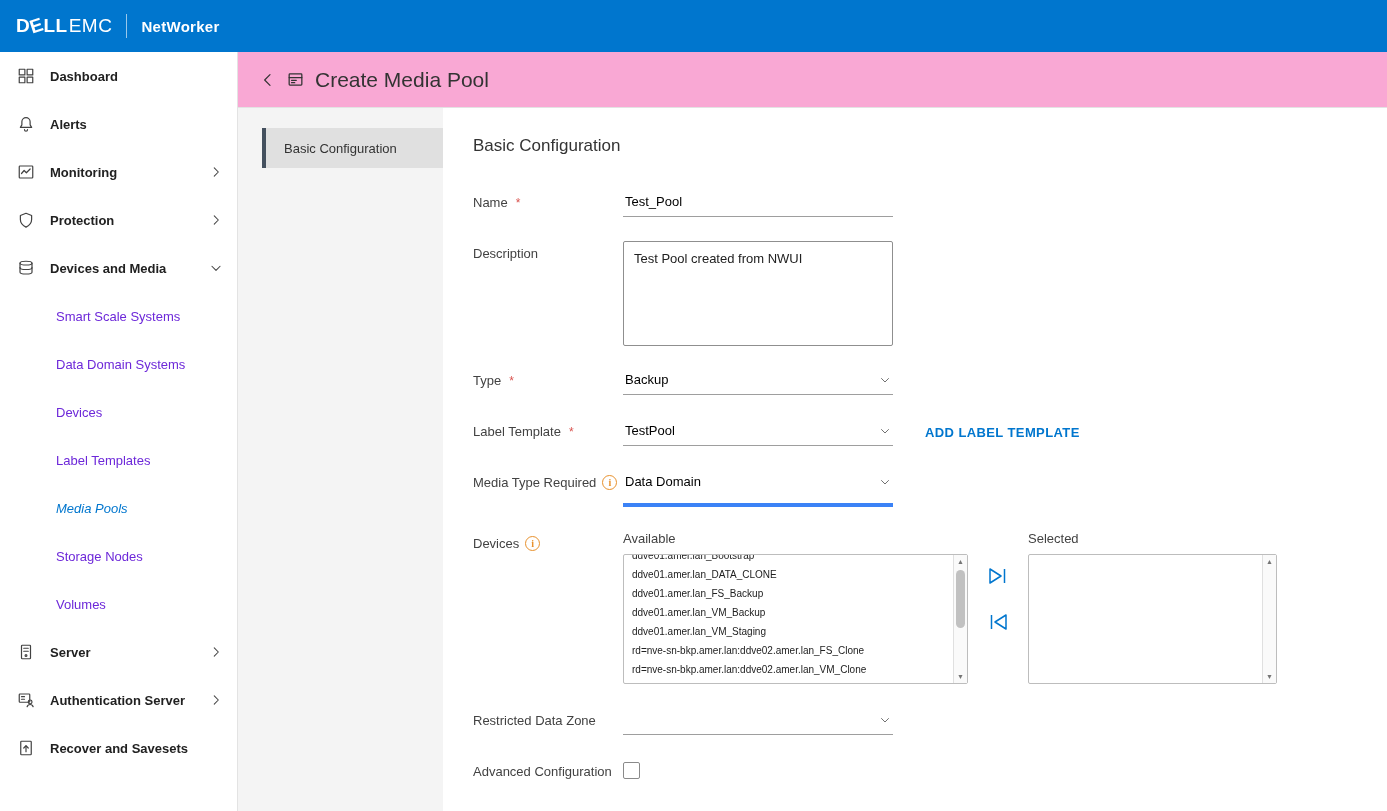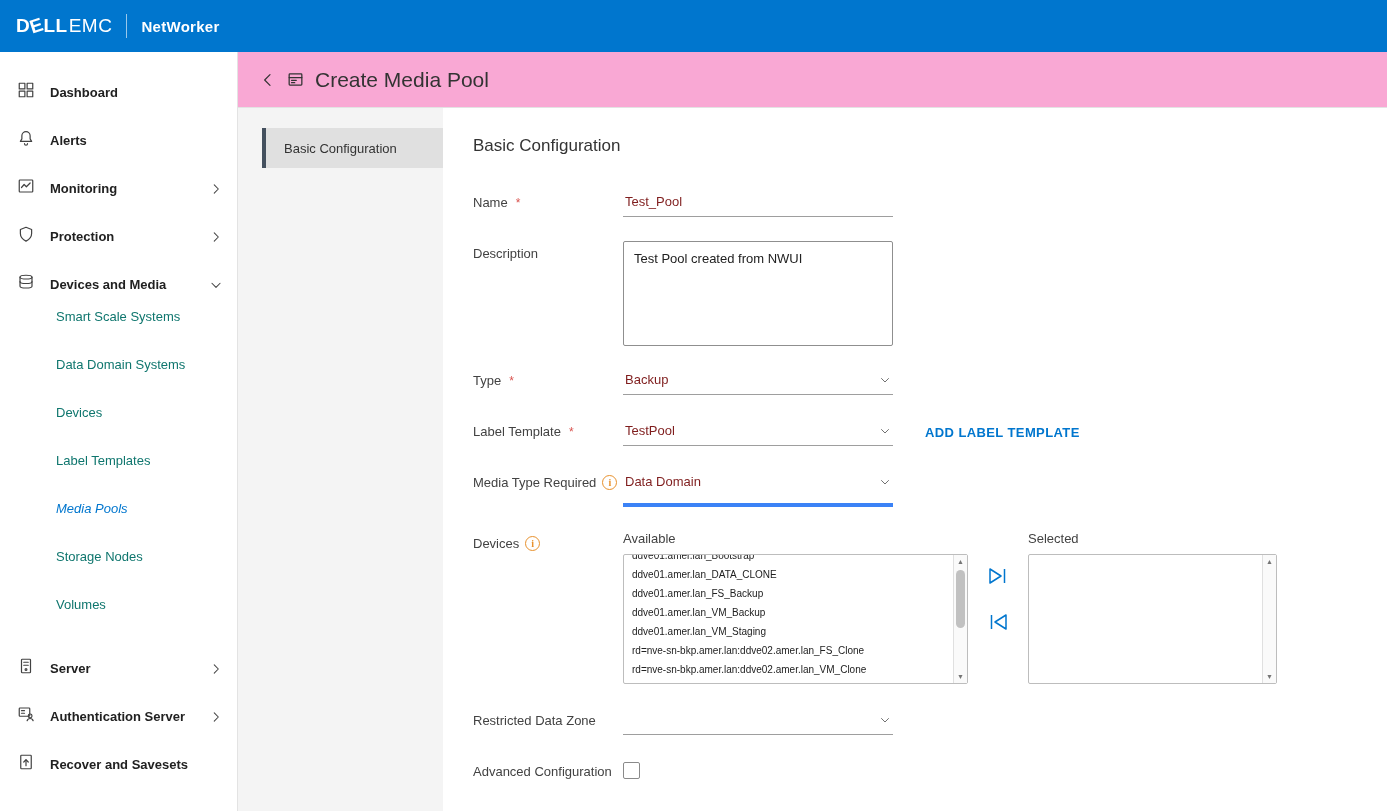--- a/index.html
+++ b/index.html
@@ -14,28 +14,28 @@
   .brand .tilt { display:inline-block; transform:rotate(-18deg); font-weight:bold; }
   .brand .b-emc { font-weight:normal; margin-left:1px; }
   .top-divider { width:1px; height:24px; background:rgba(255,255,255,.6); margin:0 14px; }
   .app-name { font-size:15px; font-weight:bold; letter-spacing:.3px; }
 
   
   .layout { display:flex; height:759px; }
 
   
   .sidebar { width:238px; background:#fff; border-right:1px solid #E3E3E3; overflow:hidden; }
-  .nav-item { height:48px; display:flex; align-items:flex-end; padding:0 14px 0 16px;
+  .nav-item { height:48px; display:flex; align-items:center; padding:0 14px 0 16px;
     cursor:pointer; }
   .nav-item .ico { width:20px; height:20px; margin-right:14px; flex:0 0 20px;
     display:flex; align-items:center; justify-content:center; }
   .nav-item .lbl { font-size:13px; font-weight:bold; color:#212121; }
   .nav-item .chev { margin-left:auto; display:flex; }
   .nav-sub { height:48px; display:flex; align-items:center; padding-left:56px;
-    font-size:13px; color:#0f766e; cursor:pointer; }
+    font-size:13px; color:#6d28d9; cursor:pointer; }
   .nav-sub.active { color:#0076CE;font-style:italic; }
   svg.i { stroke:#424242; fill:none; stroke-width:1.6; stroke-linecap:round; stroke-linejoin:round; }
   svg.c { stroke:#424242; fill:none; stroke-width:1.8; stroke-linecap:round; stroke-linejoin:round; }
 
   
   .main { flex:1; display:flex; flex-direction:column; }
   .page-header { height:56px; background:#f9a8d4; border-bottom:1px solid #E3E3E3;
     display:flex; align-items:center; padding-left:16px;text-align:right; }
   .back-btn { width:28px; height:28px; display:flex; align-items:center; justify-content:center;
     cursor:pointer; margin-right:4px; }
@@ -54,21 +54,21 @@
   .form-row { display:flex; align-items:flex-start; margin-bottom:24px; }
   .f-label { width:150px; flex:0 0 150px; font-size:13px; color:#424242; padding-top:5px;
     display:flex; align-items:center; gap:6px; }
   .req { color:#D9534F; font-size:12px; margin-left:2px; }
   .info-ico { width:15px; height:15px; border:1.5px solid #E8912D; border-radius:50%;
     color:#E8912D; font-size:10px; font-weight:bold; display:inline-flex;
     align-items:center; justify-content:center; font-family:"Liberation Serif", serif;
     cursor:pointer; flex:0 0 15px; }
 
   .uline { width:270px; border-bottom:1px solid #9E9E9E; padding:4px 2px 7px 2px;
-    font-size:13px; color:#7f1d1d; display:flex; align-items:center;
+    font-size:13px; color:#000000; display:flex; align-items:center;
     justify-content:space-between; min-height:27px; cursor:pointer; }
   .uline.focused { border-bottom:4px solid #3b82f6; padding-bottom:14px; }
   .uline .val { white-space:nowrap; }
   .dd-chev { display:flex; }
 
   textarea.desc { width:270px; height:105px; border:1px solid #8f8f8f; border-radius:2px;
     padding:9px 10px; font-size:13px; color:#212121; resize:none;
     font-family:"Liberation Sans", sans-serif; }
 
   .link-action { margin-left:32px; margin-top:6px; color:#0076CE; font-size:13px;

